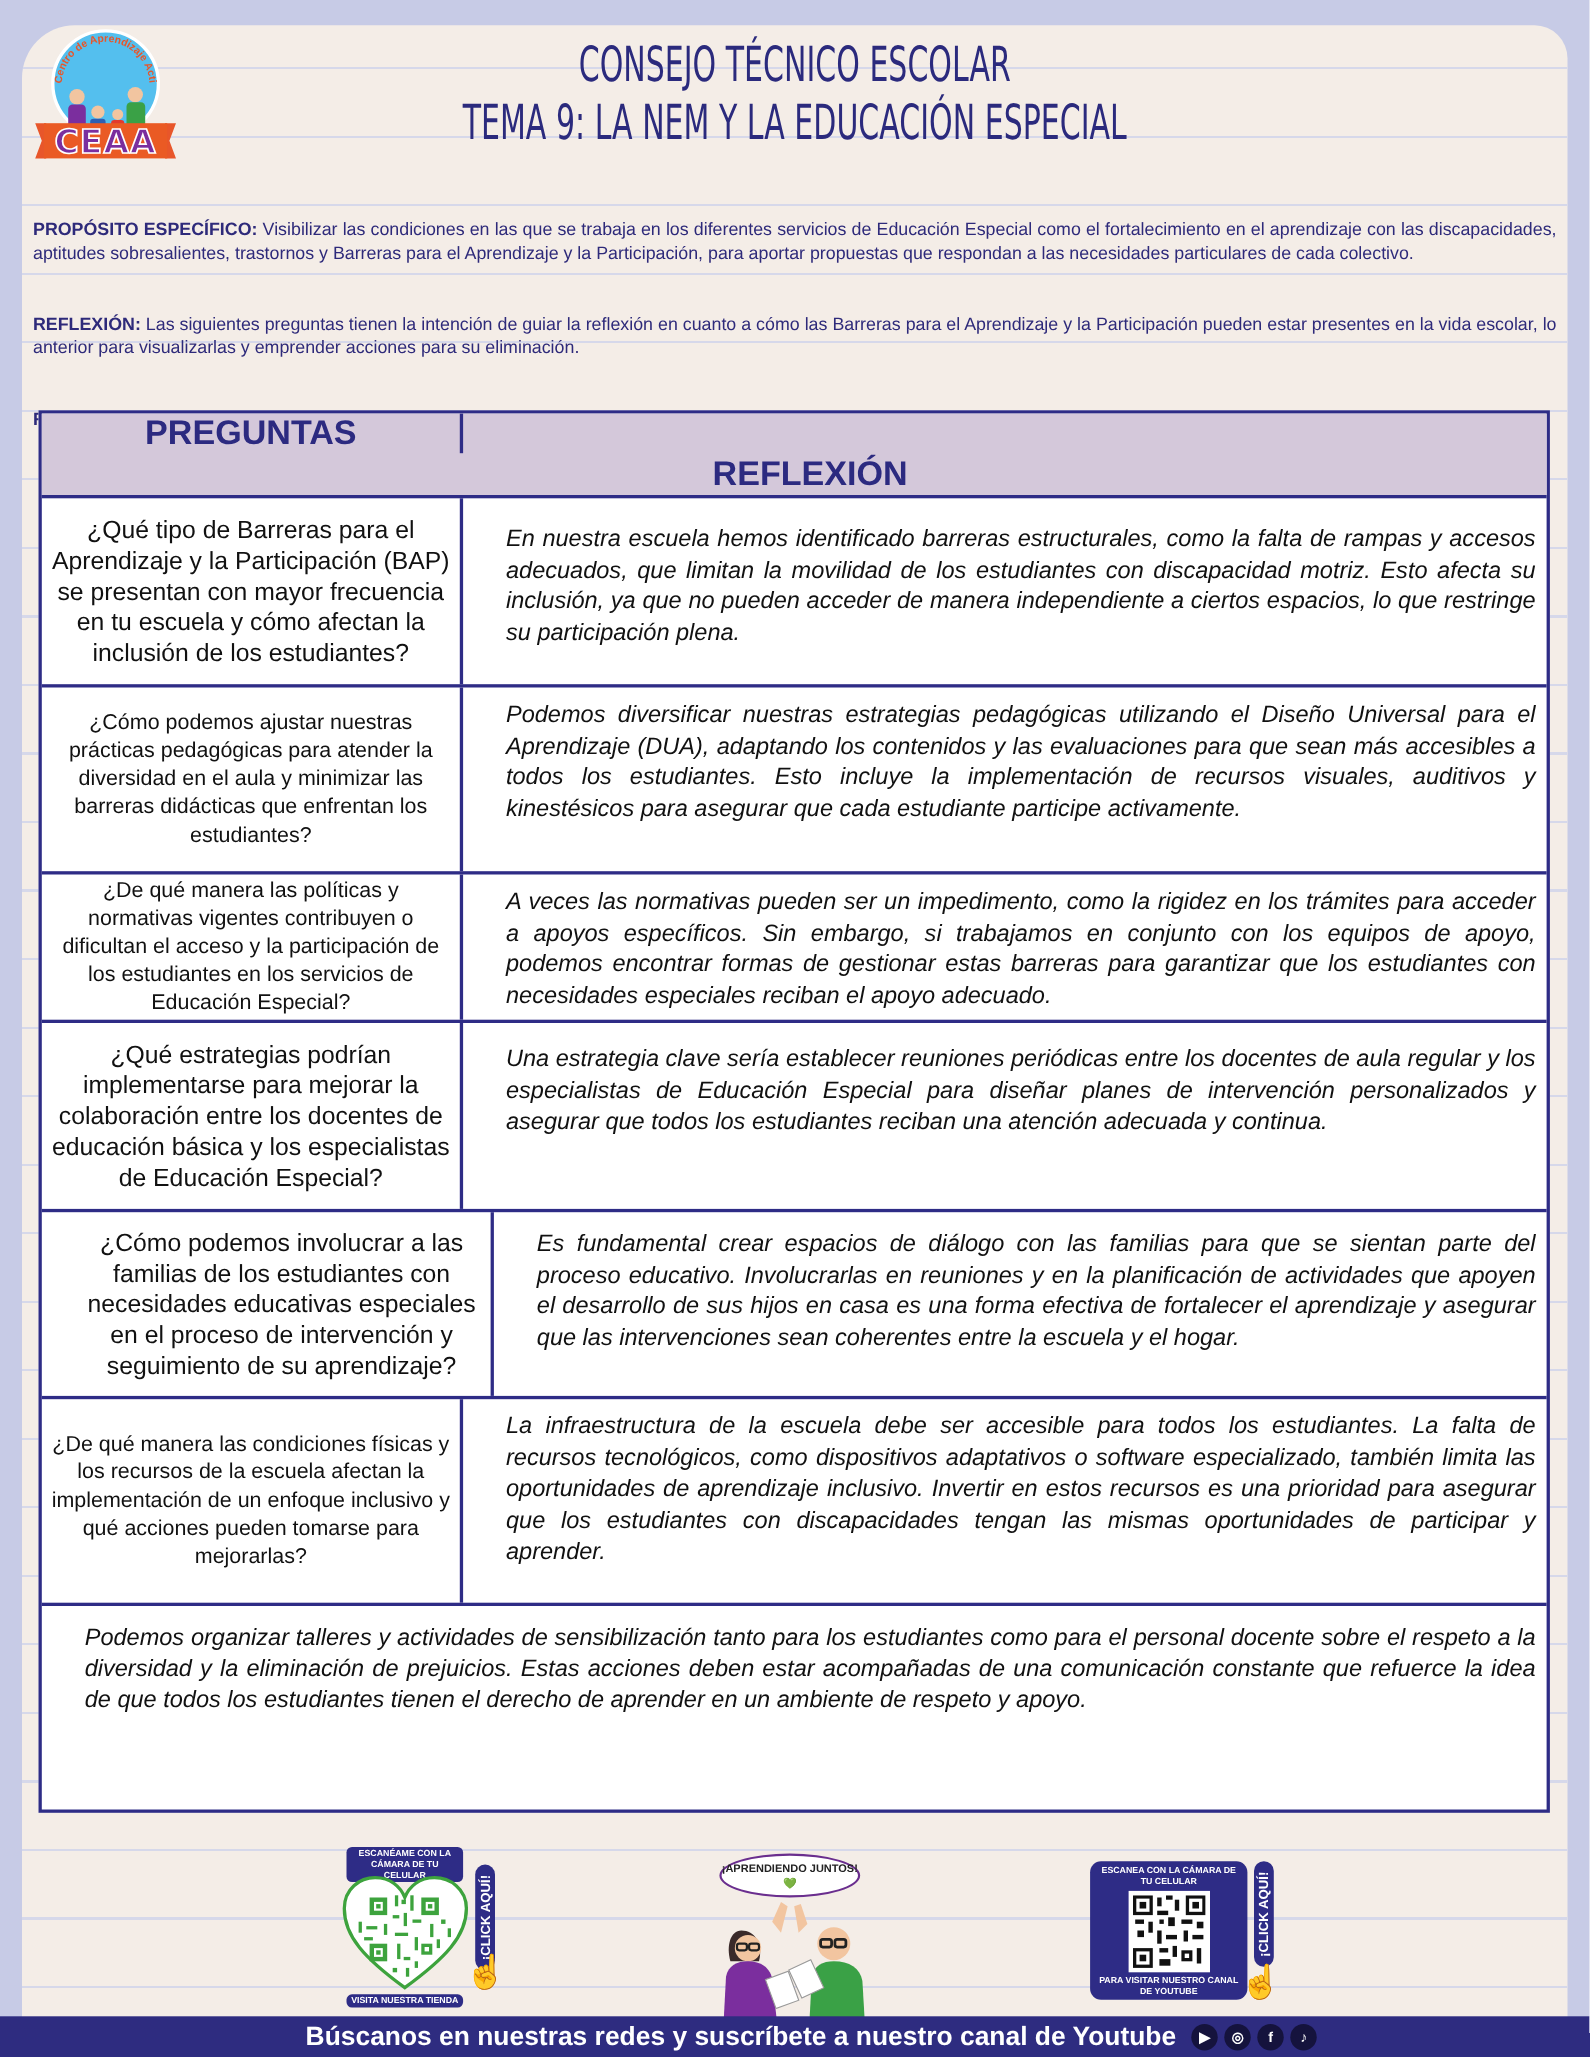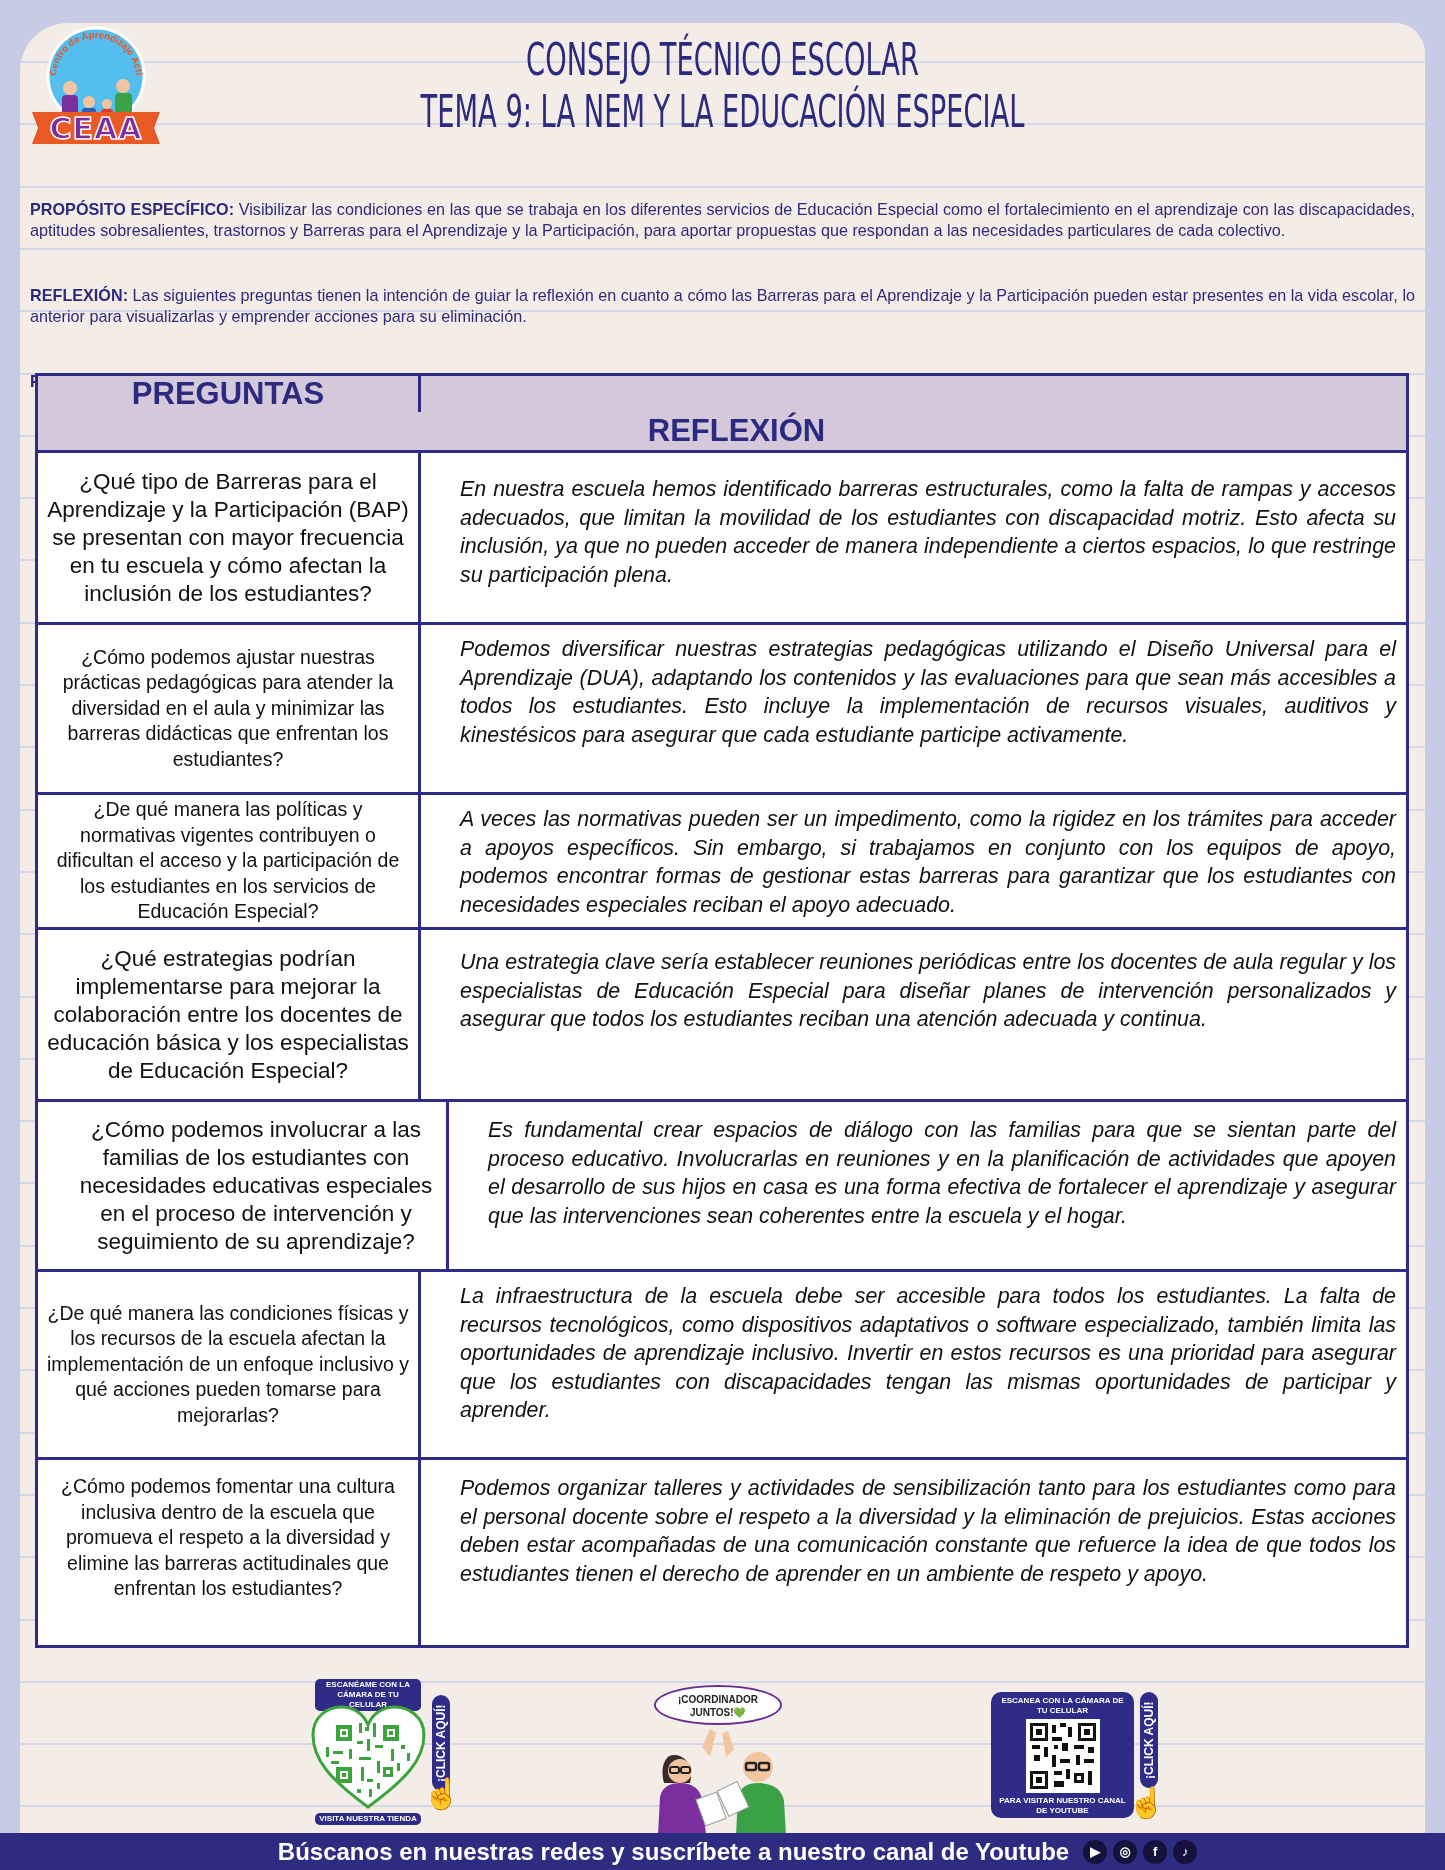--- a/index.html
+++ b/index.html
@@ -184,21 +184,20 @@
   </div>
   <div class="row r5">
     <div class="q">¿Cómo podemos involucrar a las familias de los estudiantes con necesidades educativas especiales en el proceso de intervención y seguimiento de su aprendizaje?</div>
     <div class="a">Es fundamental crear espacios de diálogo con las familias para que se sientan parte del proceso educativo. Involucrarlas en reuniones y en la planificación de actividades que apoyen el desarrollo de sus hijos en casa es una forma efectiva de fortalecer el aprendizaje y asegurar que las intervenciones sean coherentes entre la escuela y el hogar.</div>
   </div>
   <div class="row r6">
     <div class="q">¿De qué manera las condiciones físicas y los recursos de la escuela afectan la implementación de un enfoque inclusivo y qué acciones pueden tomarse para mejorarlas?</div>
     <div class="a">La infraestructura de la escuela debe ser accesible para todos los estudiantes. La falta de recursos tecnológicos, como dispositivos adaptativos o software especializado, también limita las oportunidades de aprendizaje inclusivo. Invertir en estos recursos es una prioridad para asegurar que los estudiantes con discapacidades tengan las mismas oportunidades de participar y aprender.</div>
   </div>
   <div class="row r7">
-    <div class="q">¿Cómo podemos fomentar una cultura inclusiva dentro de la escuela que promueva el respeto a la diversidad y elimine las barreras actitudinales que enfrentan los estudiantes?</div>
     <div class="a">Podemos organizar talleres y actividades de sensibilización tanto para los estudiantes como para el personal docente sobre el respeto a la diversidad y la eliminación de prejuicios. Estas acciones deben estar acompañadas de una comunicación constante que refuerce la idea de que todos los estudiantes tienen el derecho de aprender en un ambiente de respeto y apoyo.</div>
   </div>
 </div>
 
 <div class="promo-left">
   <div class="badge" style="left:7px;top:2px;width:106px;">ESCANÉAME CON LA CÁMARA DE TU CELULAR</div>
   <svg style="position:absolute;left:3px;top:28px;" width="115" height="105" viewBox="0 0 115 105">
     <path d="M57,102 C20,75 2,55 2,30 C2,12 16,2 30,2 C44,2 53,10 57,20 C61,10 70,2 84,2 C98,2 113,12 113,30 C113,55 94,75 57,102 Z" fill="#fff" stroke="#3da33d" stroke-width="3"></path>
     <g fill="#3da33d">
       <rect x="25" y="20" width="16" height="16"></rect>
@@ -234,21 +233,21 @@
       <rect x="86" y="58" width="3" height="8"></rect>
         <rect x="20" y="56" width="8" height="3"></rect>
     </g>
   </svg>
   <div class="badge" style="left:7px;top:136px;width:106px;">VISITA NUESTRA TIENDA</div>
   <div class="click-pill" style="left:124px;top:18px;height:96px;">¡CLICK AQUÍ!</div>
   <div class="hand" style="left:115px;top:102px;">☝</div>
 </div>
 
 <div class="illus">
-  <div class="bubble">¡COORDINADOR JUNTOS!💚</div>
+  <div class="bubble">¡APRENDIENDO JUNTOS!💚</div>
   <svg style="position:absolute;left:0;top:42px;" width="140" height="108" viewBox="0 0 140 108">
     <path d="M52,20 L60,2 L66,6 L60,30 Z" fill="#f2c5a0"></path>
     <path d="M84,22 L78,4 L72,6 L76,30 Z" fill="#f2c5a0"></path>
     <path d="M24,28 C14,28 10,42 14,56 L40,56 C44,40 36,28 24,28 Z" fill="#3a2a2a"></path>
     <circle cx="30" cy="44" r="12" fill="#f2c5a0"></circle>
     <rect x="20" y="40" width="9" height="6" rx="2" fill="none" stroke="#222" stroke-width="2"></rect>
     <rect x="31" y="40" width="9" height="6" rx="2" fill="none" stroke="#222" stroke-width="2"></rect>
     <path d="M8,108 L10,70 C12,60 20,56 30,56 C42,56 50,62 52,72 L56,108 Z" fill="#7b2e9e"></path>
     <circle cx="108" cy="40" r="15" fill="#f2c5a0"></circle>
     <rect x="96" y="36" width="10" height="7" rx="2" fill="none" stroke="#222" stroke-width="2.5"></rect>

